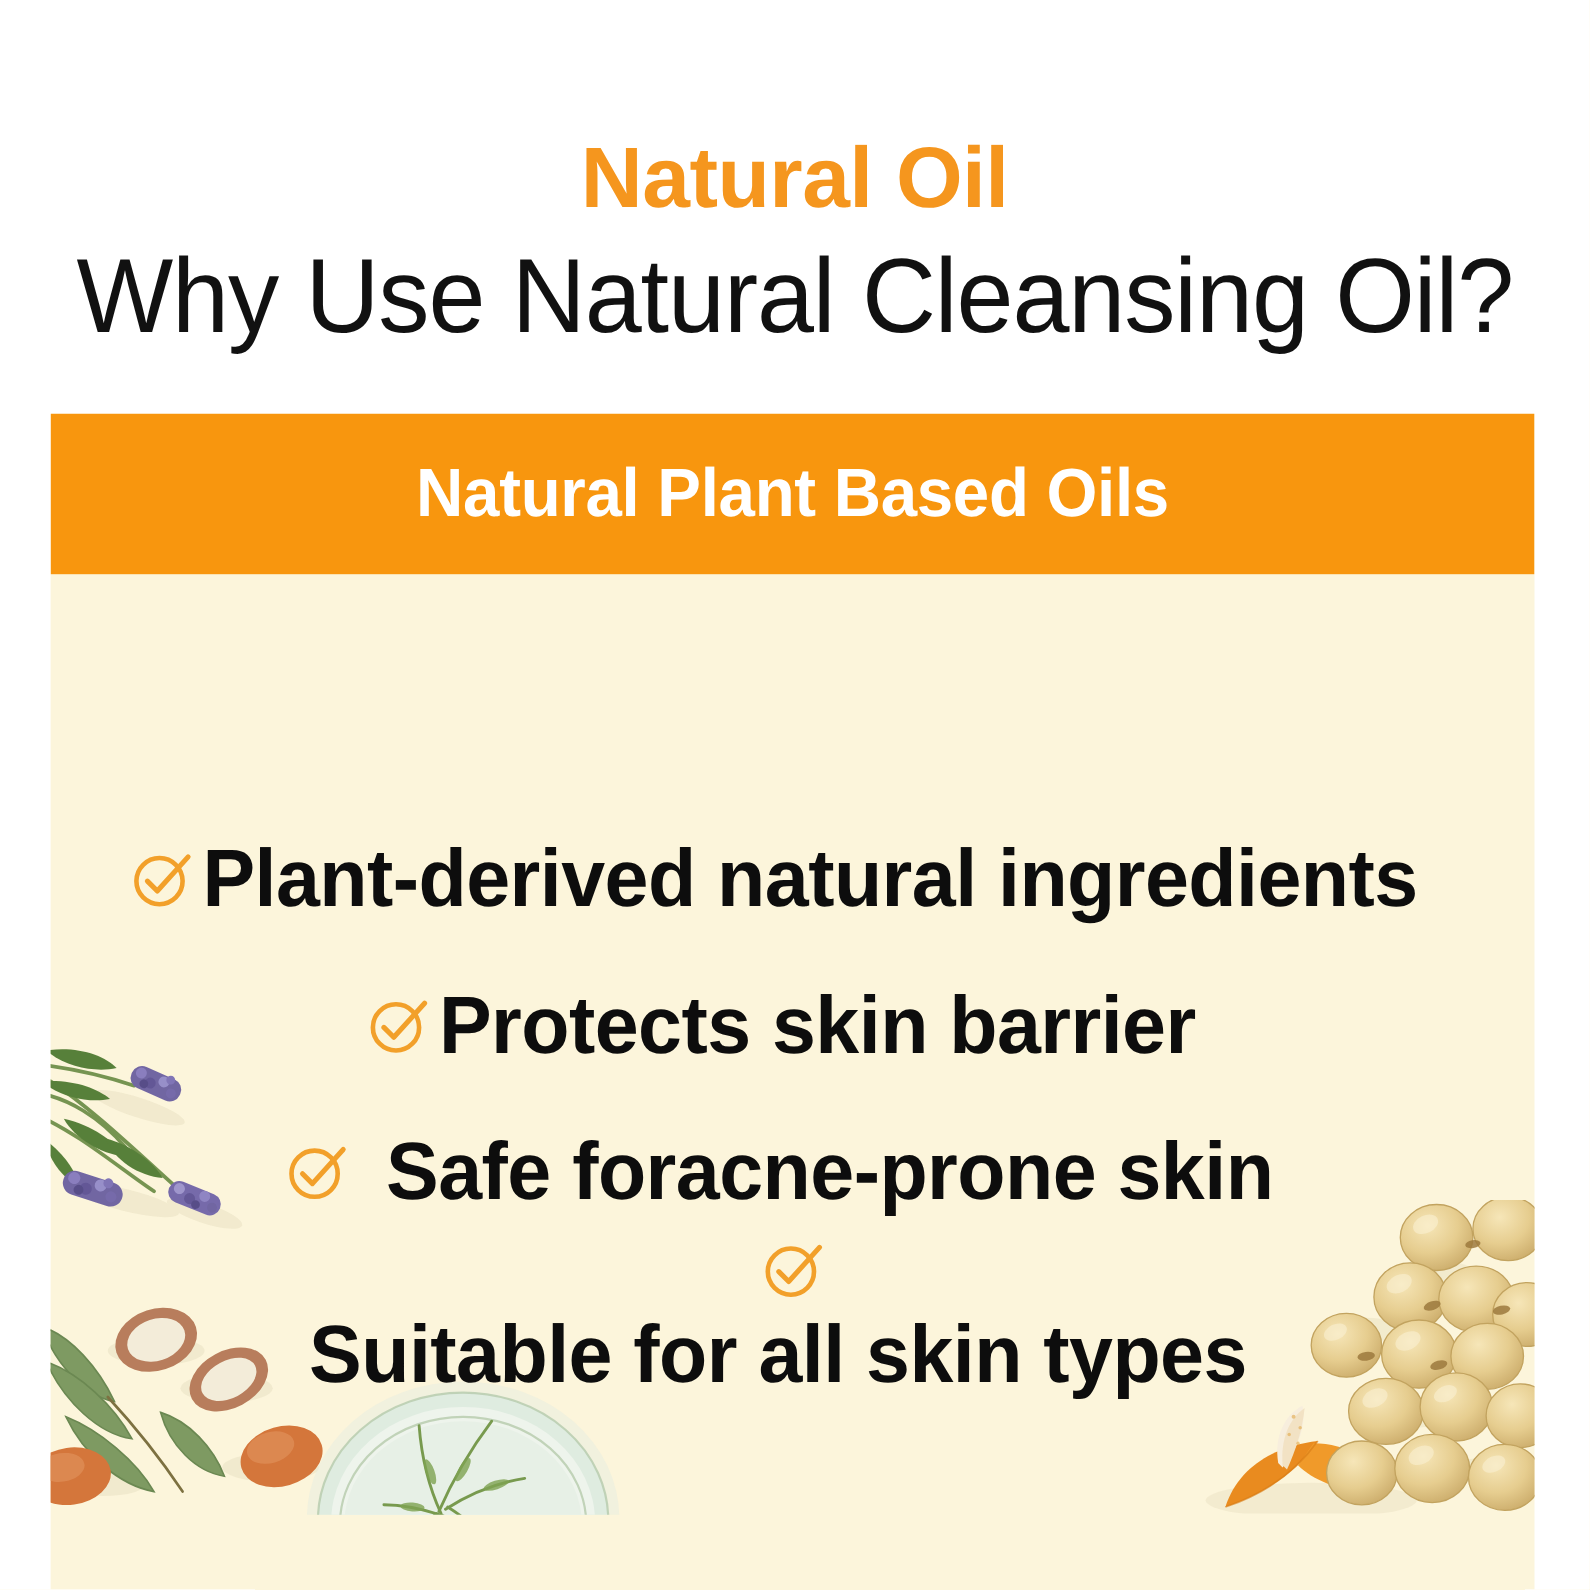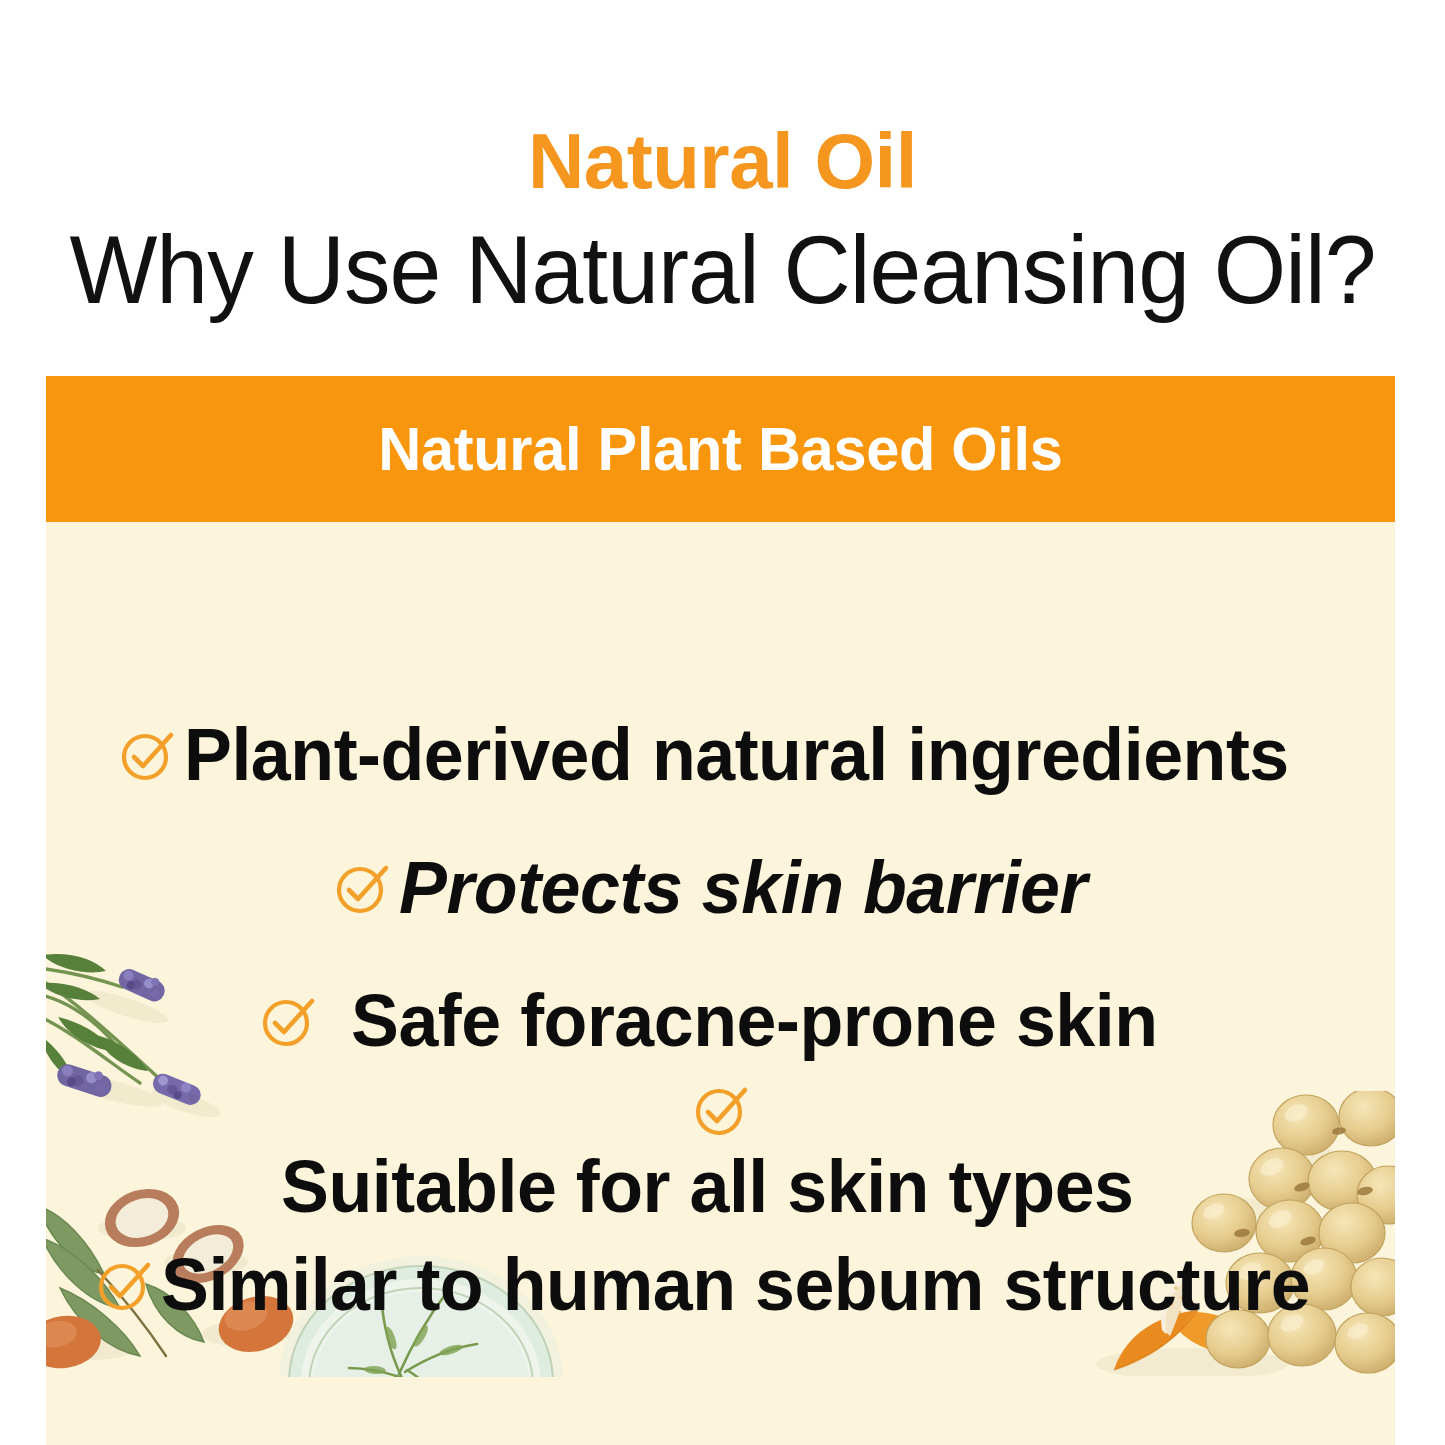--- a/index.html
+++ b/index.html
@@ -101,23 +101,24 @@
   }
   .benefit {
     position: absolute;
     left: 0;
     width: 1349px;
     display: flex;
     align-items: center;
     justify-content: center;
     gap: 8px;
     height: 96px;
+    margin-top: 44px;
   }
   .benefit:nth-child(1) { top: 483px; }
-  .benefit:nth-child(2) { top: 616px; font-style: italic; }
+  .benefit:nth-child(2) { top: 616px; }
   .benefit:nth-child(3) { top: 749px; }
   .benefit:nth-child(4) { top: 882px; flex-direction: column; }
   .benefit:nth-child(5) { top: 1013px; }
 
   
   .benefits .benefit:nth-child(1) { top: 185px; }
   .benefits .benefit:nth-child(2) { top: 318px; }
   .benefits .benefit:nth-child(3) { top: 451px; gap: 34px; }
   .benefits .benefit:nth-child(4) { top: 584px; }
   .benefits .benefit:nth-child(5) { top: 715px; }
@@ -380,23 +381,16 @@
       </li>
 
       <li class="benefit">
         <svg class="check-icon" viewBox="0 0 58 58">
           <circle cx="27" cy="31" r="21" fill="none" stroke="#F2A02A" stroke-width="4.2"></circle>
           <path d="M16 31 L25 40 L53 9" fill="none" stroke="#F2A02A" stroke-width="4.6" stroke-linecap="round" stroke-linejoin="round"></path>
         </svg>
         <span class="benefit-text">Suitable for all skin types</span>
       </li>
 
-      <li class="benefit">
-        <svg class="check-icon" viewBox="0 0 58 58">
-          <circle cx="27" cy="31" r="21" fill="none" stroke="#F2A02A" stroke-width="4.2"></circle>
-          <path d="M16 31 L25 40 L53 9" fill="none" stroke="#F2A02A" stroke-width="4.6" stroke-linecap="round" stroke-linejoin="round"></path>
-        </svg>
-        <span class="benefit-text">Similar to human sebum structure</span>
-      </li>
 
     </ul>
   </div>
 </div>
 
 </body></html>

